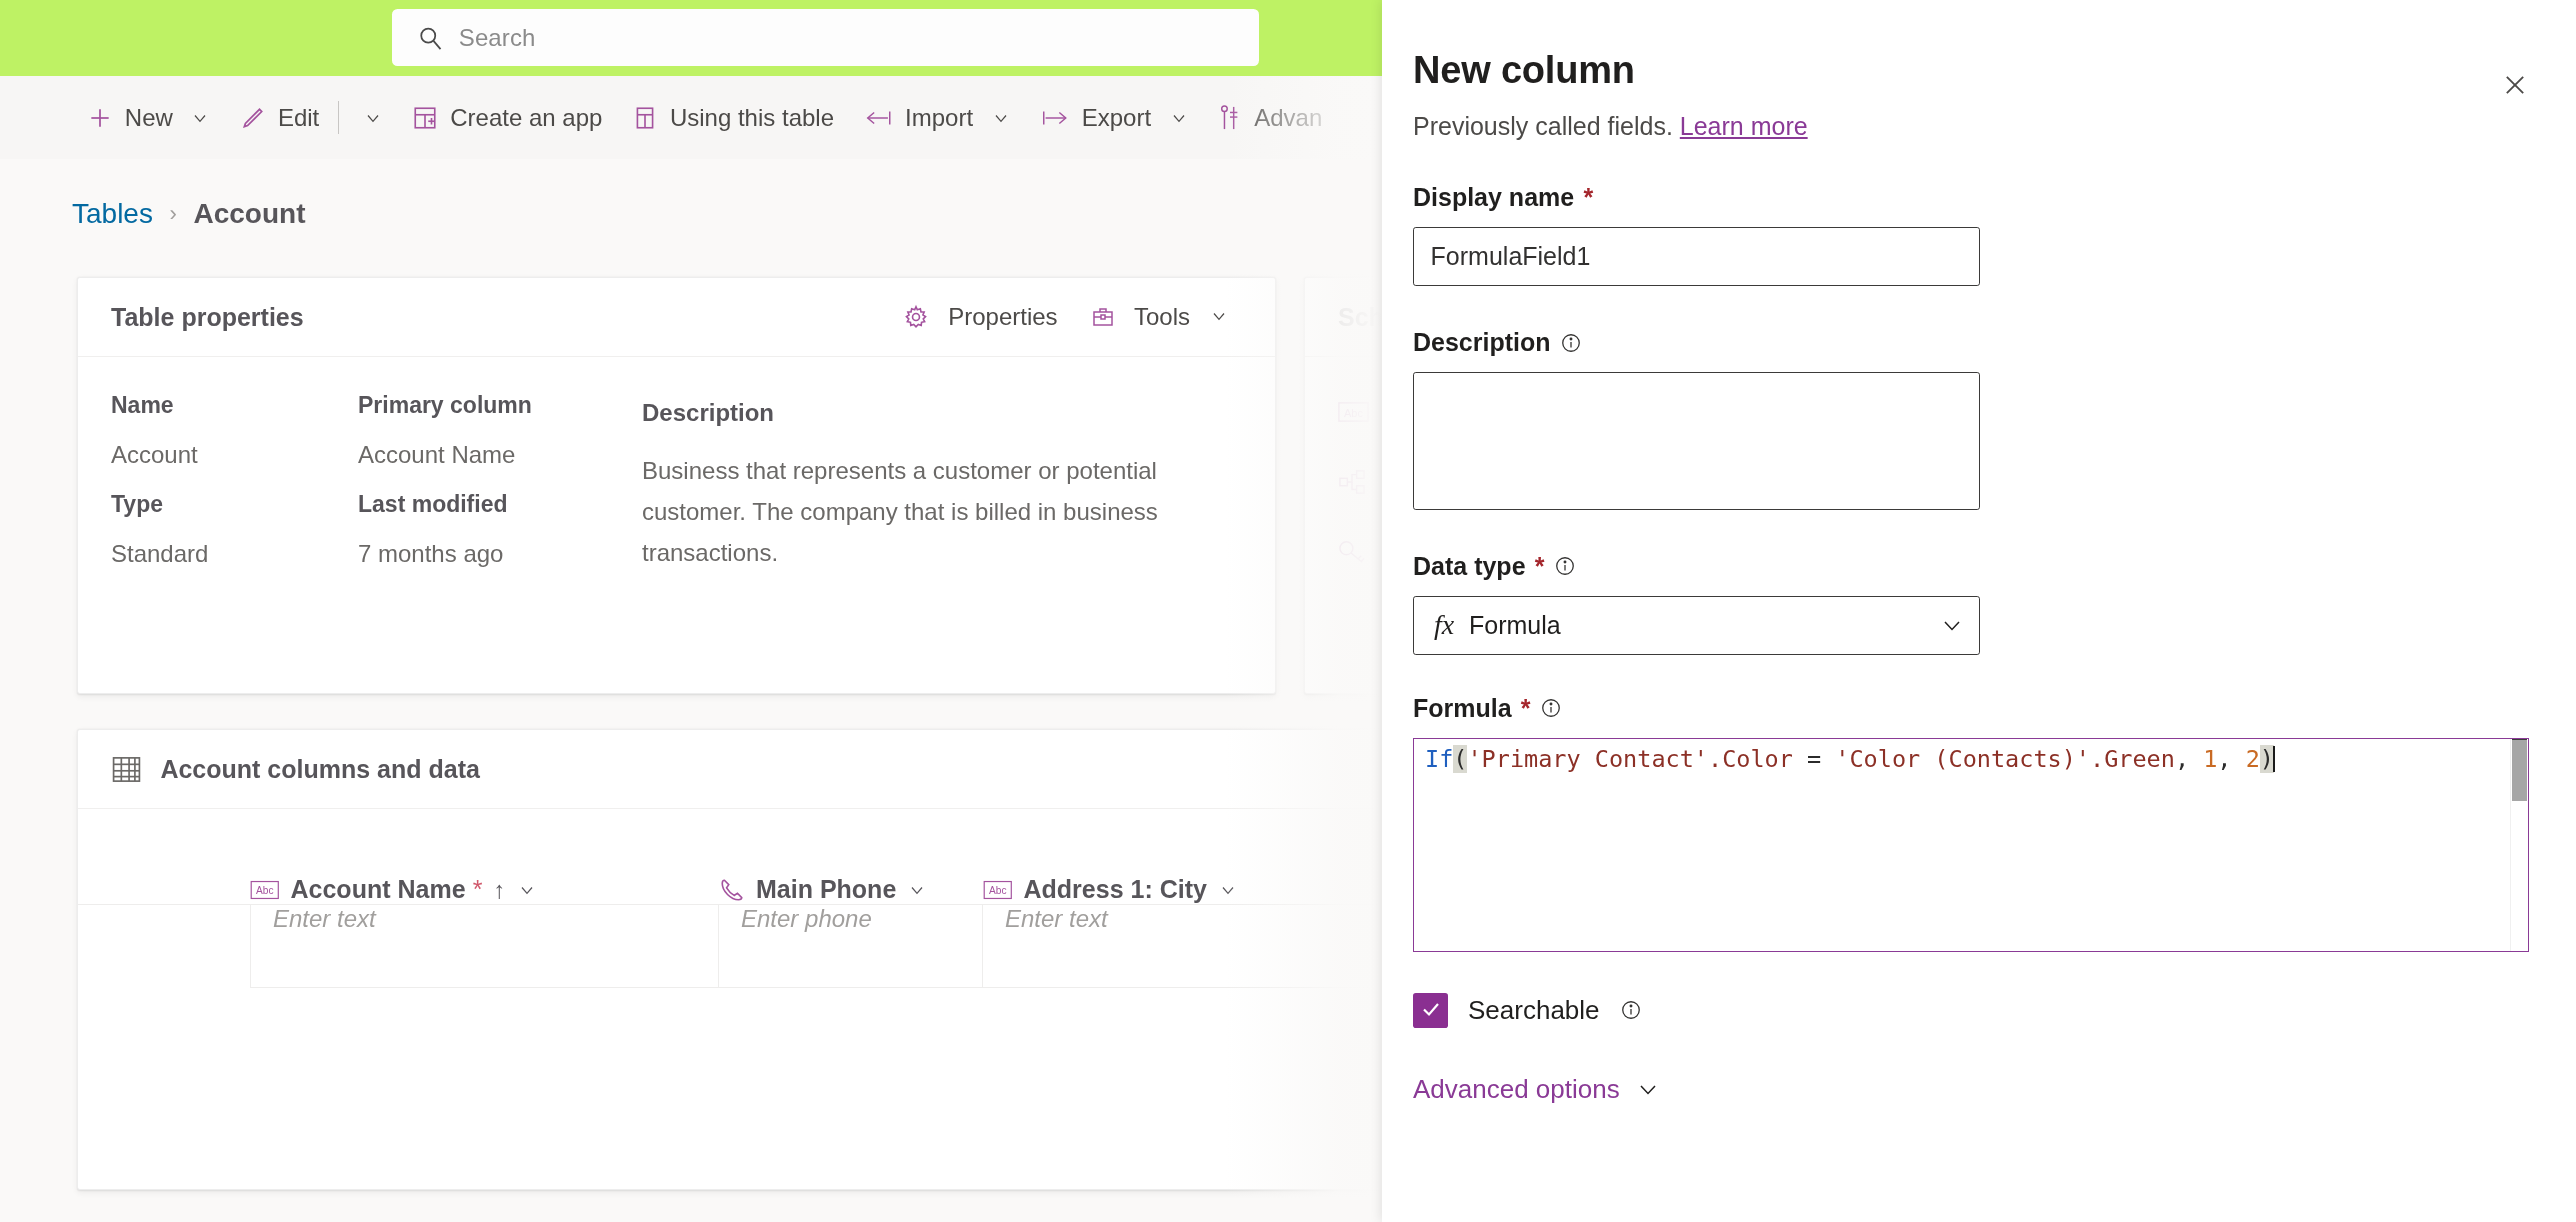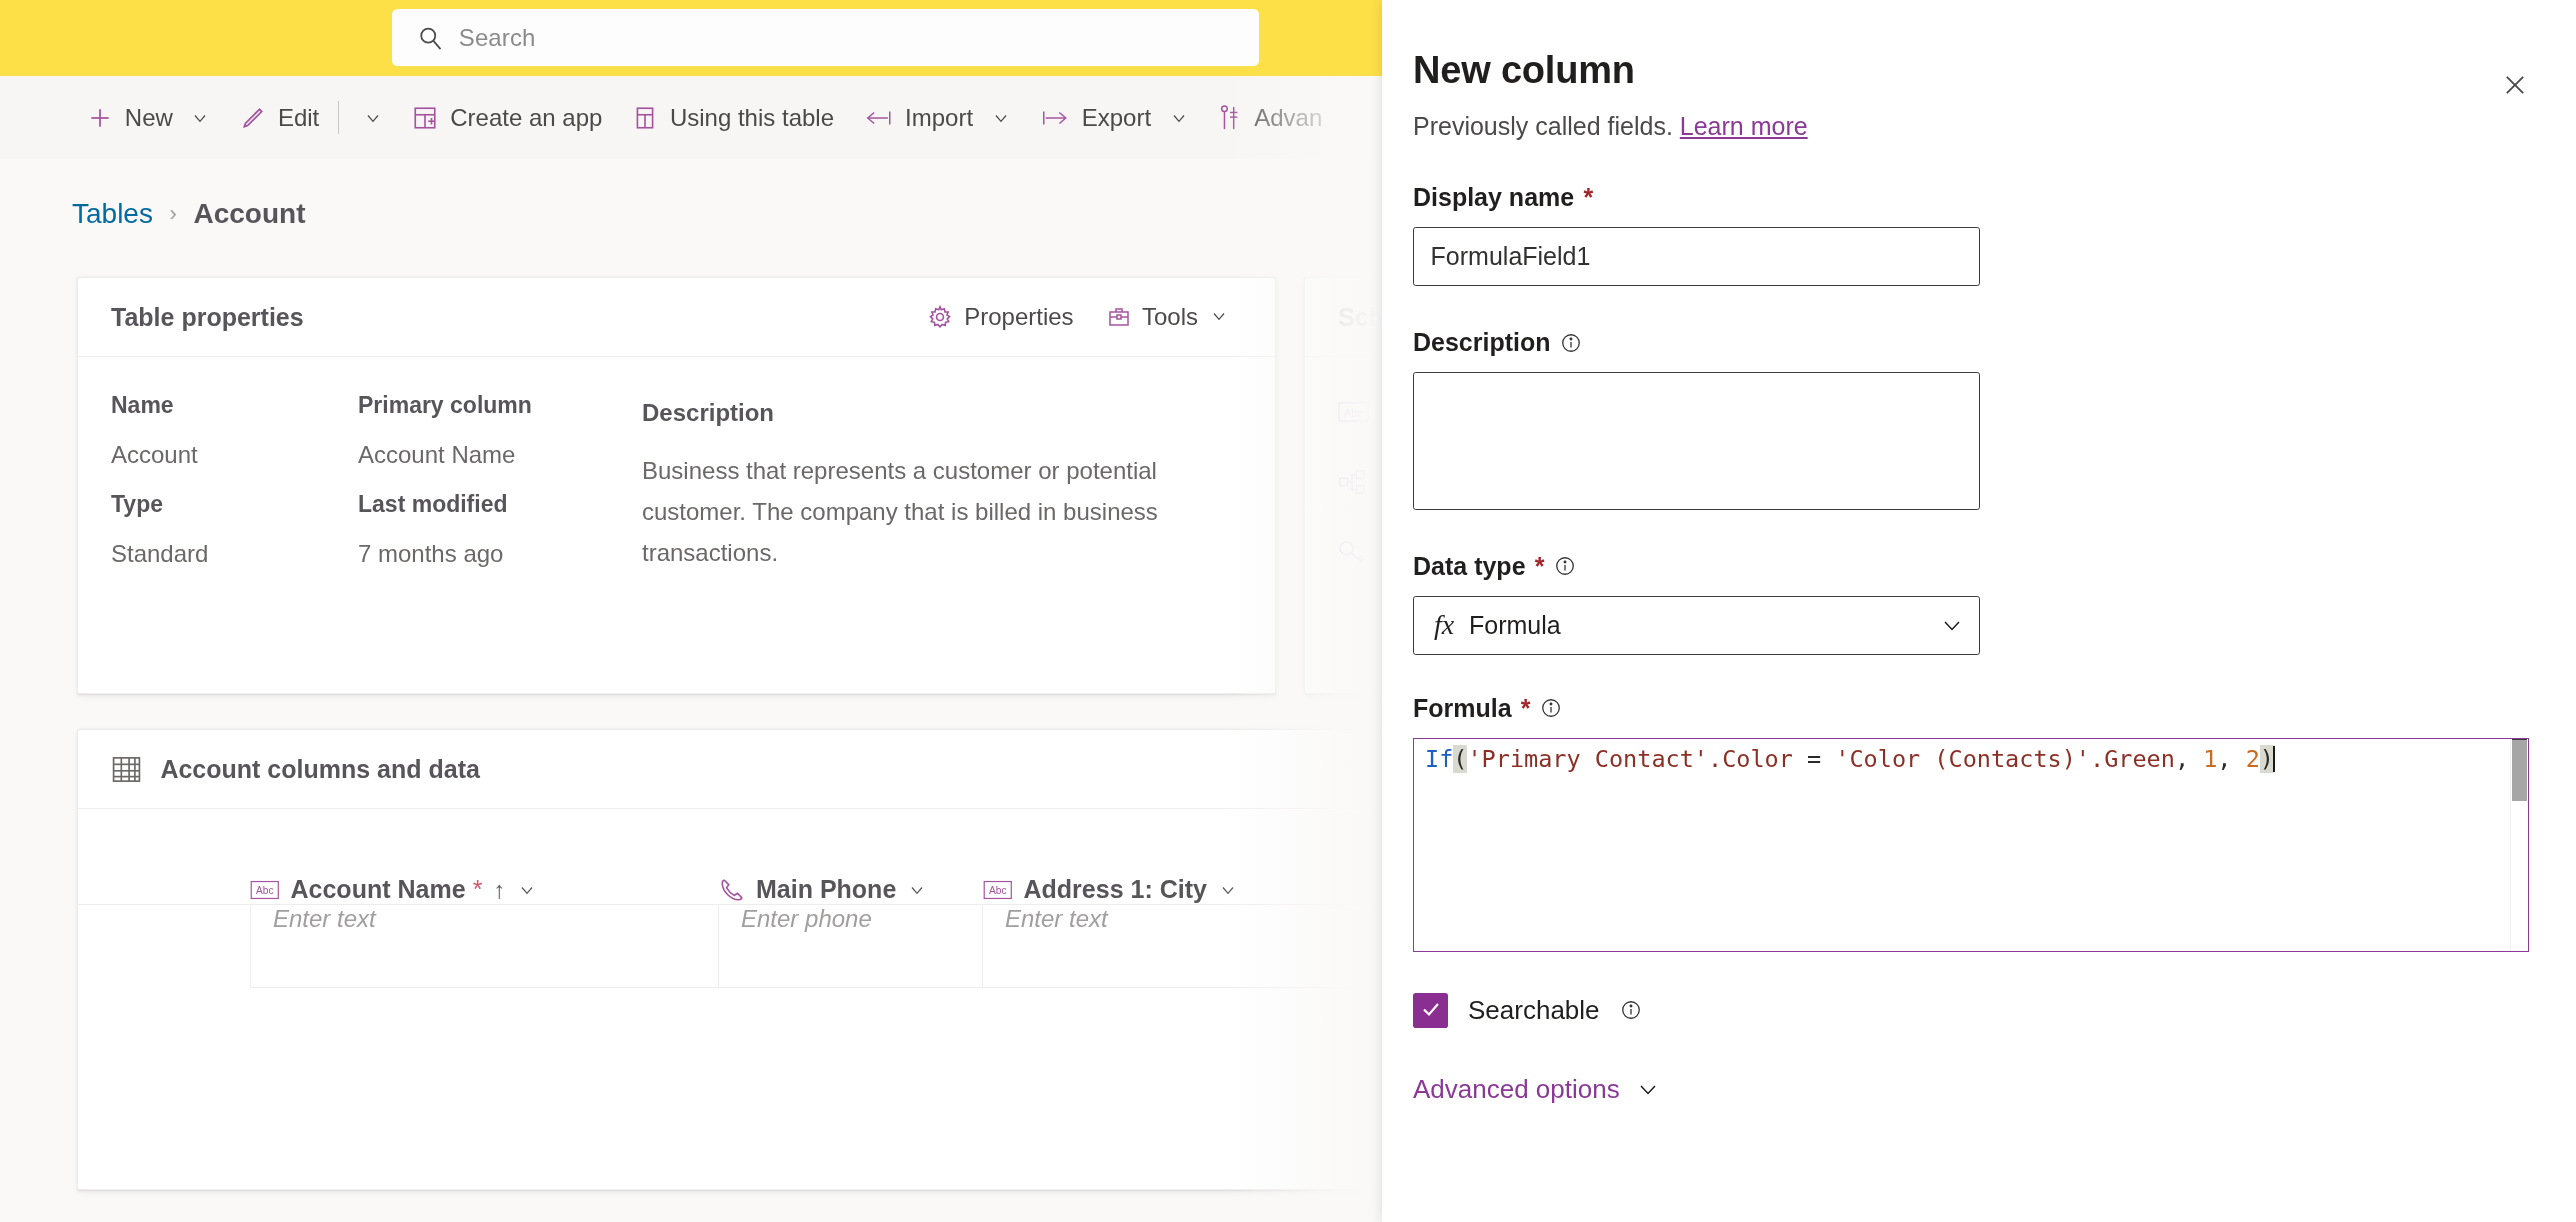--- a/index.html
+++ b/index.html
@@ -9,21 +9,21 @@
     background: #faf9f8;
     font-family: "Liberation Sans", sans-serif;
   }
 
   
   #app-root { position: absolute; inset: 0; }
 
   
   .topbar {
     position: absolute; top: 0; left: 0; width: 2576px; height: 76px;
-    background: #fde047;
+    background: #bef264;
   }
   .searchbox {
     position: absolute; left: 392px; top: 9.2px; width: 867px; height: 57px;
     background: #fdfdfd; border-radius: 5.5px;
     display: flex; align-items: center; gap: 14.8px; padding: 0 24px;
   }
   .searchbox .sicon { width: 28px; height: 28px; flex: 0 0 auto; color: #4a4a4a; }
   .searchbox .splace { font-size: 24px; color: #8b8b8b; letter-spacing: 0.1px; }
 
   
@@ -60,21 +60,21 @@
   #card-props { left: 77px; top: 277px; width: 1199px; height: 417px; }
   #card-schema { left: 1304px; top: 277px; width: 590px; height: 417px; }
   #card-columns { left: 77px; top: 729px; width: 1817px; height: 461px; }
 
   .card-head {
     height: 79px; display: flex; align-items: center;
     padding: 0 33px; border-bottom: 0.9px solid #f0efee;
   }
   .card-title { font-size: 25px; color: #57555a; font-weight: 600; }
   .card-head-actions { margin-left: auto; display: flex; align-items: center; gap: 7.4px; }
-  .head-act { display: flex; align-items: center; gap: 11px; padding: 0 13px; }
+  .head-act { display: flex; align-items: center; gap: 19px; padding: 0 13px; }
   .head-act .glyph { color: #a4539e; display: flex; align-items: center; }
   .head-act .lbl { font-size: 24px; color: #4c4a48; }
 
   
   .props-grid {
     padding: 24px 33px 0 33px;
     display: grid;
     grid-template-columns: 247px 284px 1fr;
     row-gap: 0; column-gap: 0;
   }

